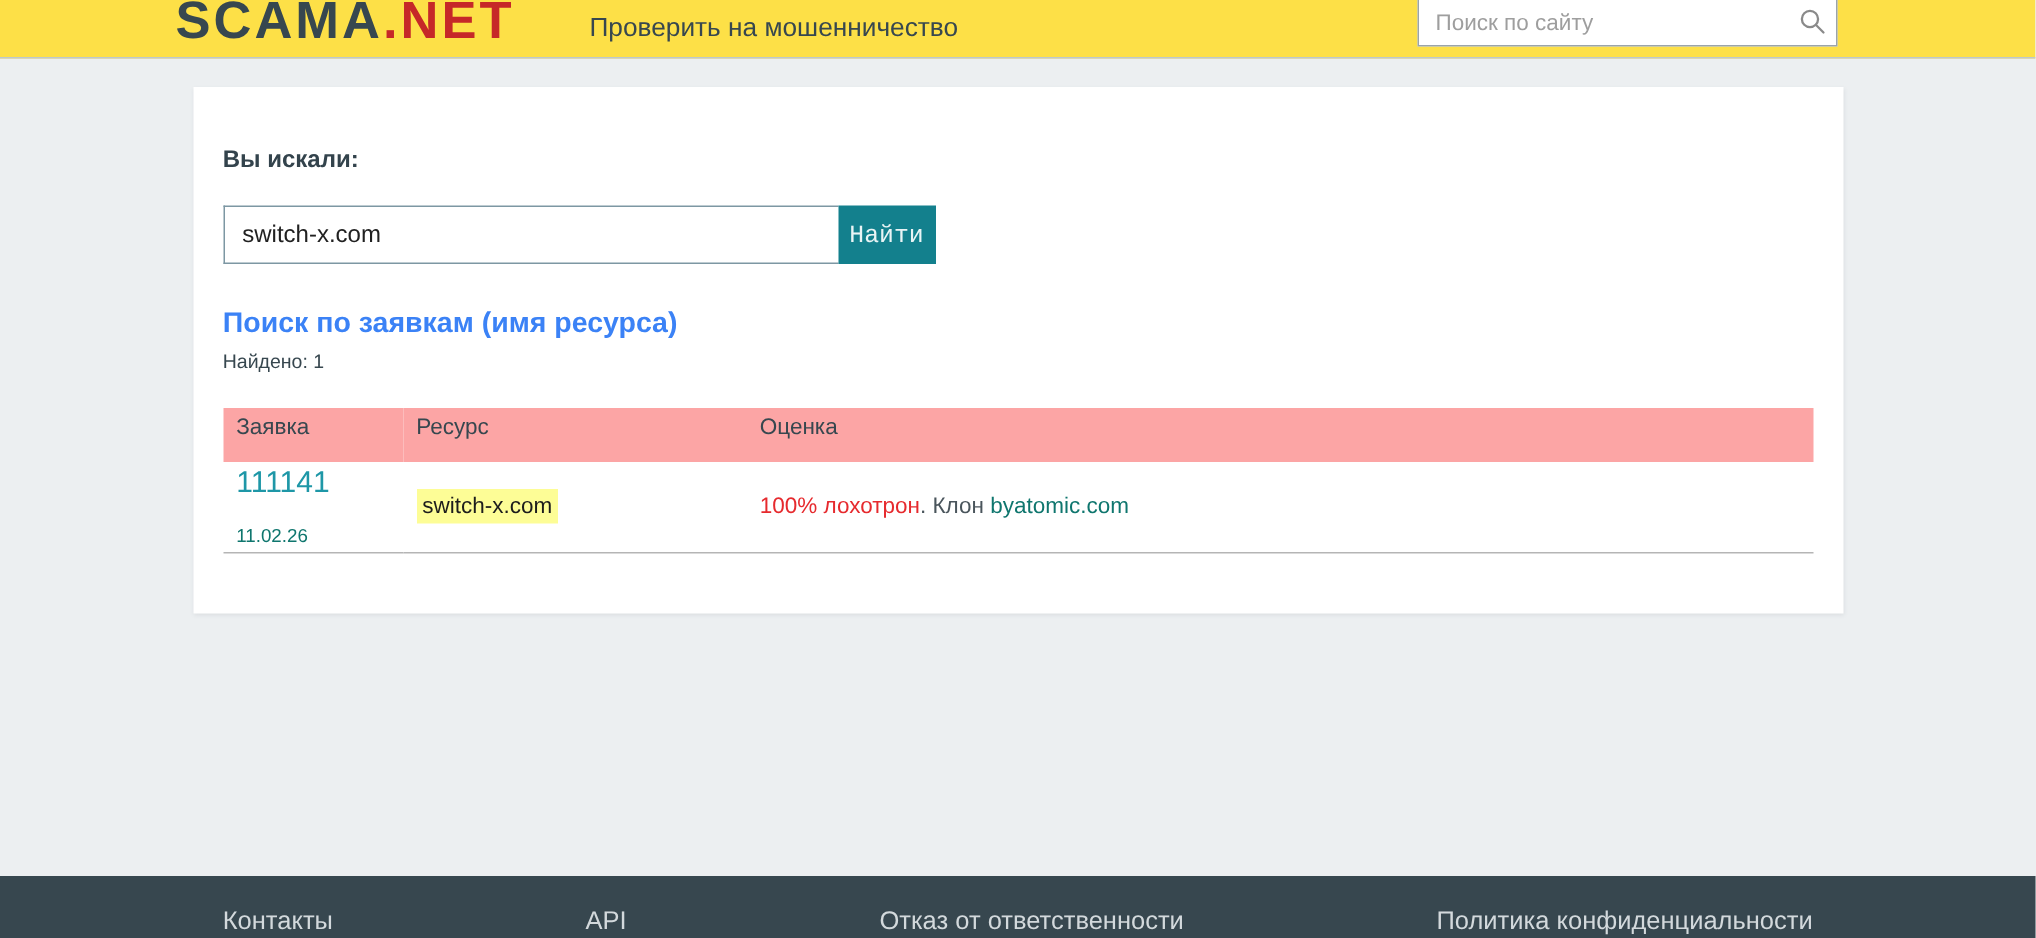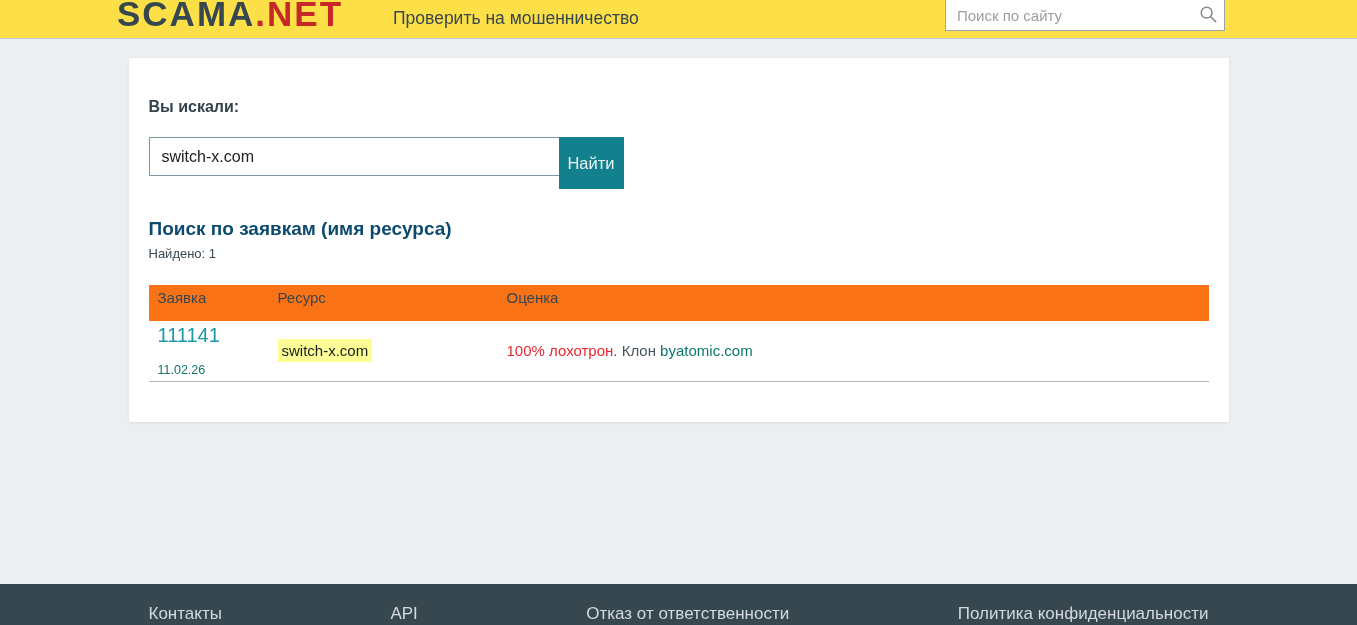--- a/index.html
+++ b/index.html
@@ -81,50 +81,50 @@
     width: 410px; height: 39px;
     border: 1px solid #7d97a3;
     border-right: none;
     padding: 0 12px;
     font-size: 16px;
     color: #212121;
     font-family: inherit;
     outline: none;
   }
   .search-form button {
-    width: 65px; height: 52px;
+    width: 65px; height: 39px;
     border: none;
     background: #13808d;
     color: #e9f4f5;
     font-size: 16.5px;
-    font-family: Liberation Sans, sans-serif;
+    font-family: Liberation Mono, monospace;
     cursor: pointer;
   }
   .section-heading {
     margin-top: 29px;
     font-size: 19px;
     font-weight: 700;
-    color: #0c4a6e;
+    color: #3b82f6;
   }
   .results-count {
     margin-top: 6px;
     font-size: 13px;
     color: #37474f;
   }
   
   table.results {
     margin-top: 24px;
     width: 1060px;
     border-collapse: collapse;
     table-layout: fixed;
   }
   table.results col.c1 { width: 120px; }
   table.results col.c2 { width: 229px; }
   table.results th {
-    background: #f97316;
+    background: #fca5a5;
     height: 36px;
     text-align: left;
     font-weight: 400;
     font-size: 15px;
     color: #37474f;
     padding: 0 0 12px 9px;
   }
   table.results td {
     height: 60px;
     vertical-align: middle;

